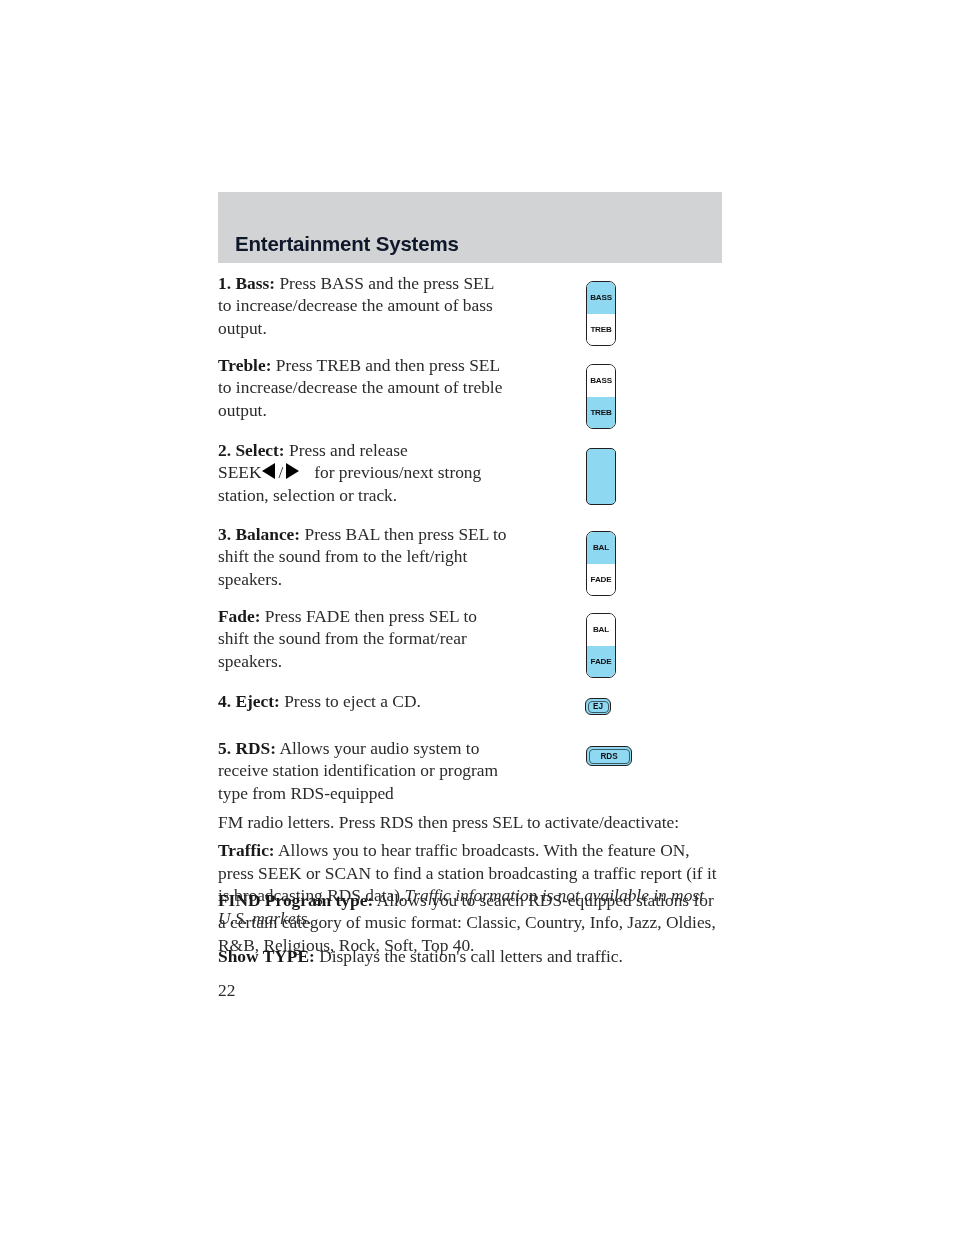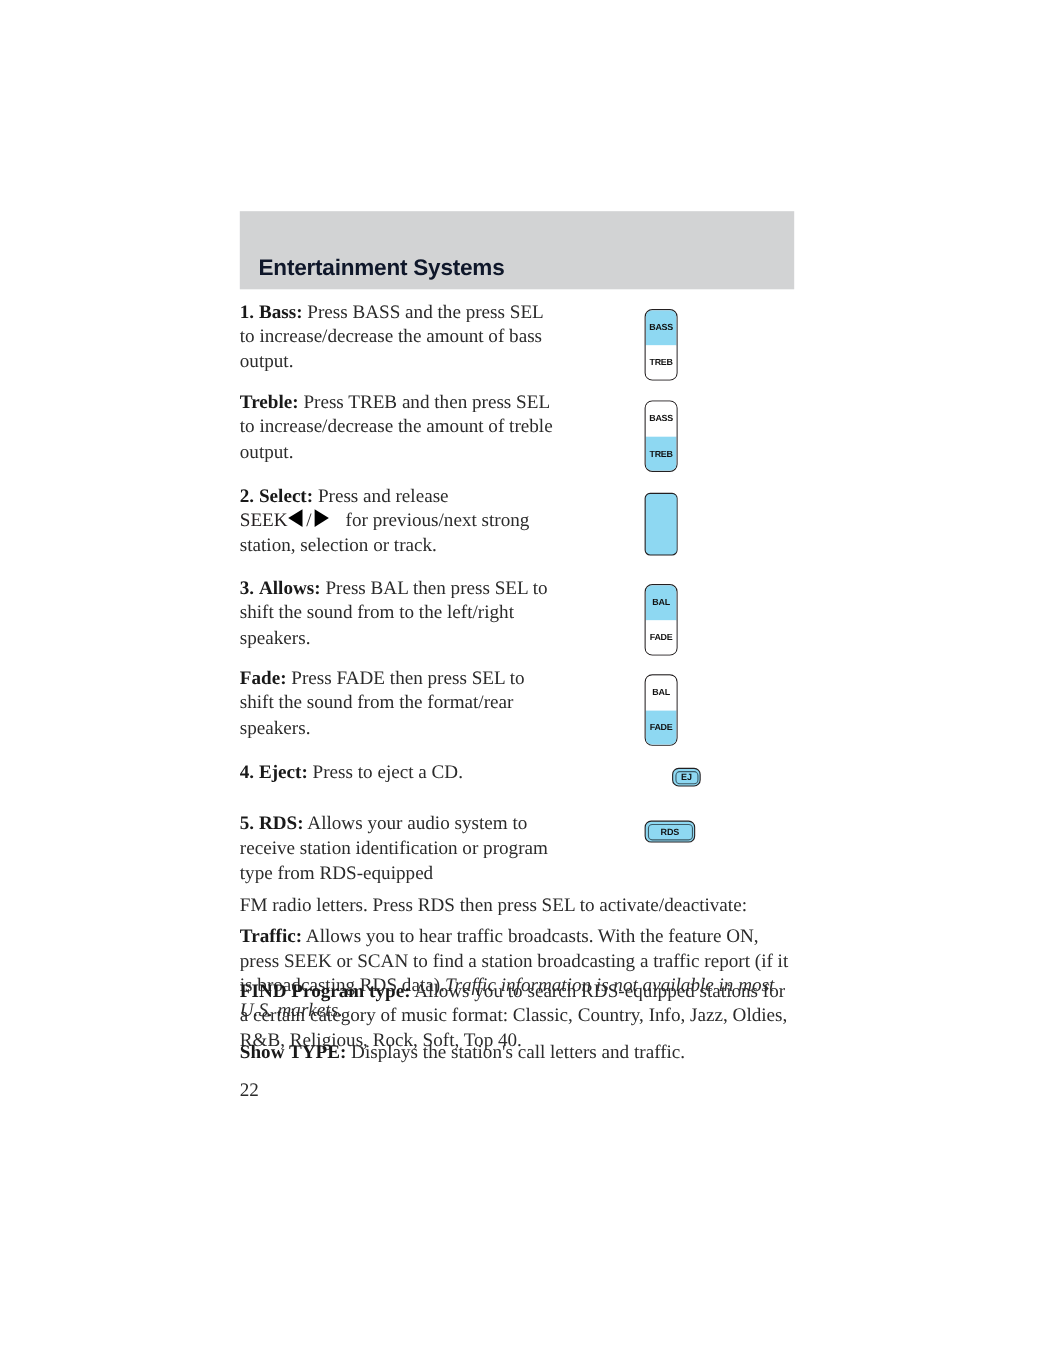--- a/index.html
+++ b/index.html
@@ -215,21 +215,21 @@
   }
   .pill-ej { width: 26px; height: 17px; }
   .pill-rds { width: 46px; height: 20px; }
 
   
   .art-bass   { left: 586px; top: 281px; }
   .art-treb   { left: 586px; top: 364px; }
   .art-sel    { left: 586px; top: 448px; }
   .art-bal    { left: 586px; top: 531px; }
   .art-fade   { left: 586px; top: 613px; }
-  .art-eject  { left: 611px; top: 698px; }
+  .art-eject  { left: 585px; top: 698px; }
   .art-rds    { left: 586px; top: 746px; }
 </style>
 </head>
 <body>
 
 <div class="page">
 
   <div class="header-banner">
     <div class="header-title">Entertainment Systems</div>
   </div>
@@ -250,21 +250,21 @@
         <span>SEEK</span>
         <span class="tri-left"></span>
         <span class="slash">/</span>
         <span class="tri-right"></span>
       </div>
       <p class="para" style="margin-top:-22.4px; padding-left:0;"><span style="visibility:hidden;">SEEK&nbsp;&nbsp;&nbsp;&nbsp;/&nbsp;&nbsp;&nbsp;&nbsp;&nbsp;</span></p>
       <p class="para" style="margin-top:-22.4px;"><span style="visibility:hidden;">SEEK&nbsp;&nbsp;&nbsp;&nbsp;&nbsp;/&nbsp;&nbsp;&nbsp;&nbsp;&nbsp;&nbsp;</span><span>for previous/next strong station, selection or track.</span></p>
     </div>
 
     <div class="block b4">
-      <p class="para"><b>3.</b> <b>Allows:</b><span> Press BAL then press SEL to shift the sound from to the left/right speakers.</span></p>
+      <p class="para"><b>3.</b> <b>Balance:</b><span> Press BAL then press SEL to shift the sound from to the left/right speakers.</span></p>
     </div>
 
     <div class="block b5">
       <p class="para"><b>Fade:</b><span> Press FADE then press SEL to shift the sound from the format/rear speakers.</span></p>
     </div>
 
     <div class="block b6">
       <p class="para"><b>4.</b> <b>Eject:</b><span> Press to eject a CD.</span></p>
     </div>
 

